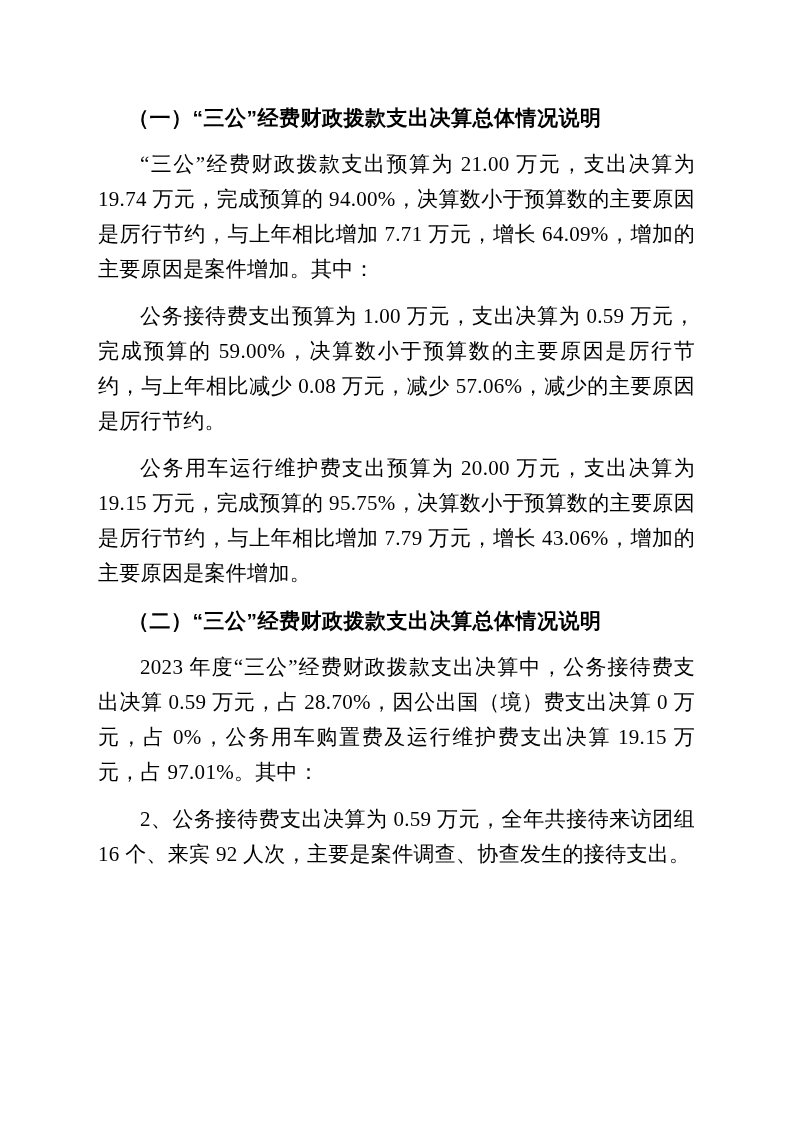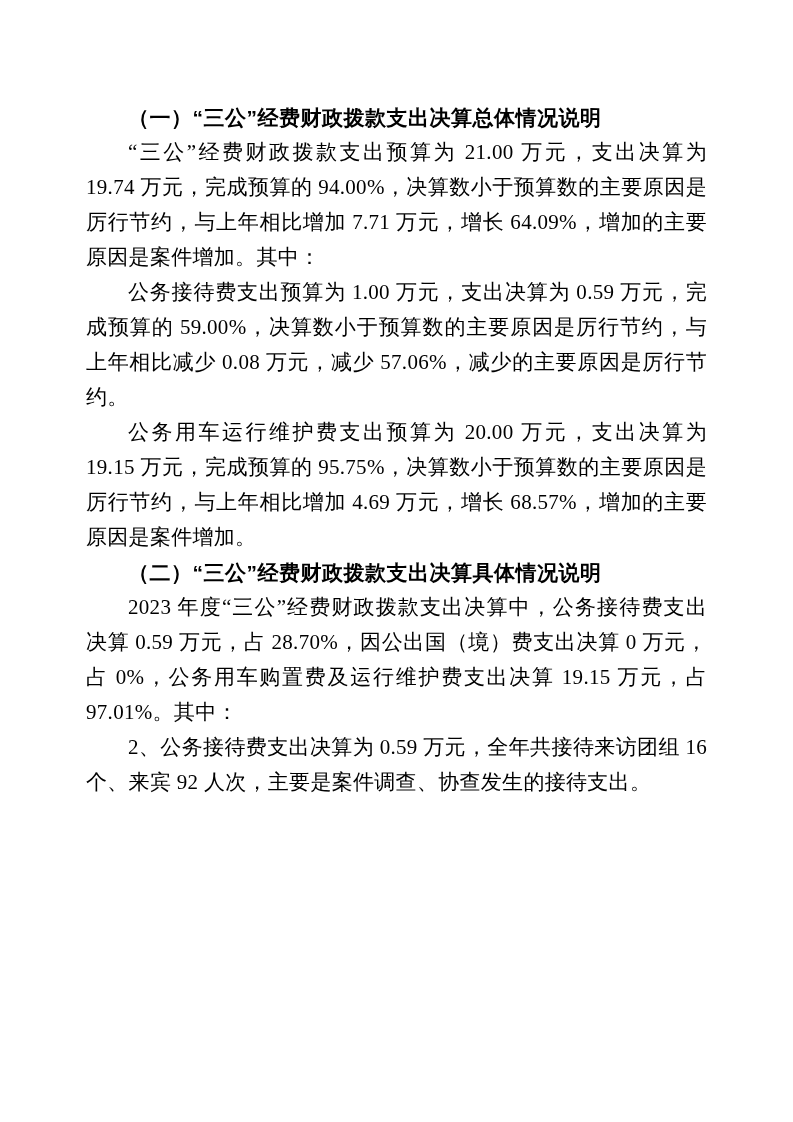--- a/index.html
+++ b/index.html
@@ -31,44 +31,44 @@
     text-indent: 2em;
     font-family: "Liberation Sans", "DejaVu Sans", sans-serif;
     font-weight: bold;
     font-size: 21px;
     line-height: 35px;
     color: #000000;
     text-align: left;
     letter-spacing: 0.5px;
   }
   .para {
-    margin: 0;
+    margin: 12px;
     padding: 0;
     text-indent: 2em;
     text-align: justify;
     letter-spacing: 0.3px;
   }
 </style>
 </head>
 <body>
 
 <div class="page">
   <div class="content">
 
     <h2 class="heading">（一）“三公”经费财政拨款支出决算总体情况说明</h2>
 
     <p class="para">“三公”经费财政拨款支出预算为 21.00 万元，支出决算为 19.74 万元，完成预算的 94.00%，决算数小于预算数的主要原因是厉行节约，与上年相比增加 7.71 万元，增长 64.09%，增加的主要原因是案件增加。其中：</p>
 
 
     <p class="para">公务接待费支出预算为 1.00 万元，支出决算为 0.59 万元，完成预算的 59.00%，决算数小于预算数的主要原因是厉行节约，与上年相比减少 0.08 万元，减少 57.06%，减少的主要原因是厉行节约。</p>
 
 
-    <p class="para">公务用车运行维护费支出预算为 20.00 万元，支出决算为 19.15 万元，完成预算的 95.75%，决算数小于预算数的主要原因是厉行节约，与上年相比增加 4.69 万元，增长 68.57%，增加的主要原因是案件增加。</p>
+    <p class="para">公务用车运行维护费支出预算为 20.00 万元，支出决算为 19.15 万元，完成预算的 95.75%，决算数小于预算数的主要原因是厉行节约，与上年相比增加 7.79 万元，增长 43.06%，增加的主要原因是案件增加。</p>
 
-    <h2 class="heading">（二）“三公”经费财政拨款支出决算具体情况说明</h2>
+    <h2 class="heading">（二）“三公”经费财政拨款支出决算总体情况说明</h2>
 
     <p class="para">2023 年度“三公”经费财政拨款支出决算中，公务接待费支出决算 0.59 万元，占 28.70%，因公出国（境）费支出决算 0 万元，占 0%，公务用车购置费及运行维护费支出决算 19.15 万元，占 97.01%。其中：</p>
 
 
     <p class="para">2、公务接待费支出决算为 0.59 万元，全年共接待来访团组 16 个、来宾 92 人次，主要是案件调查、协查发生的接待支出。</p>
 
   </div>
 </div>
 
 </body></html>

